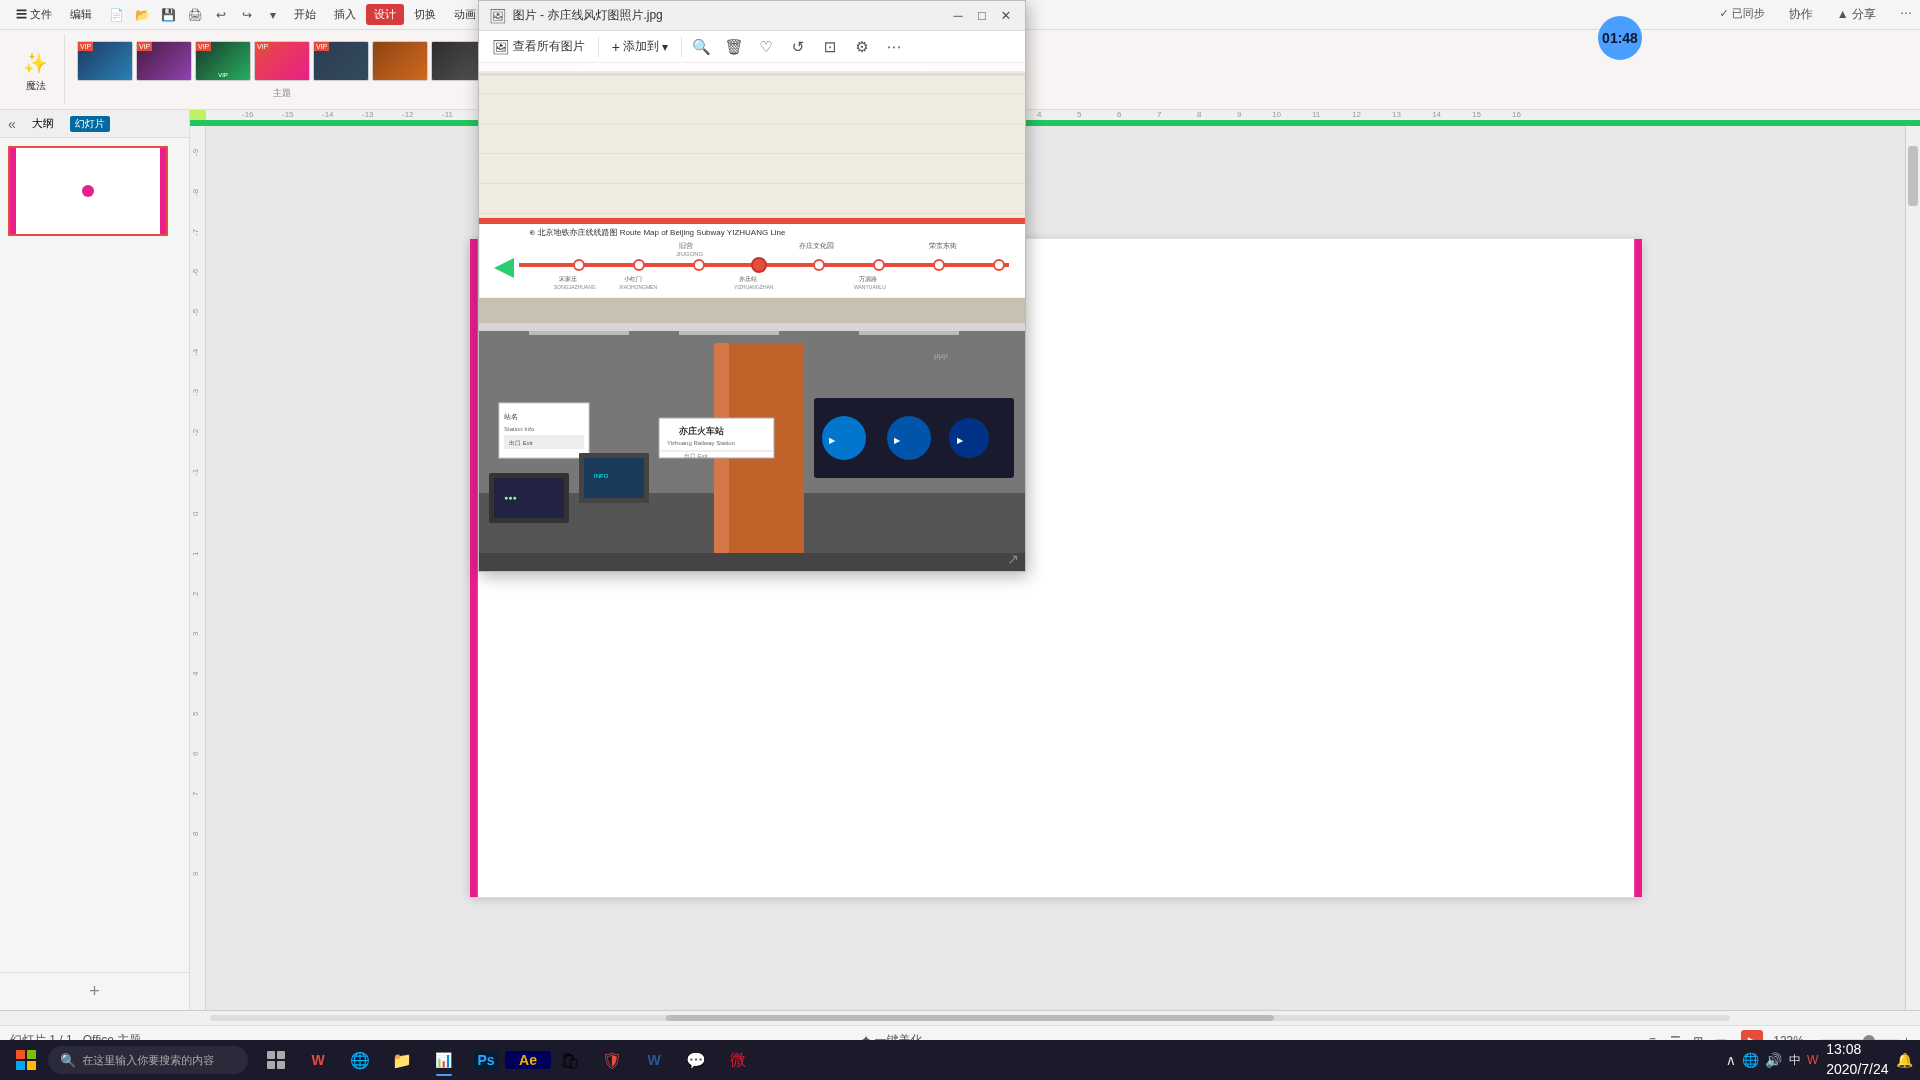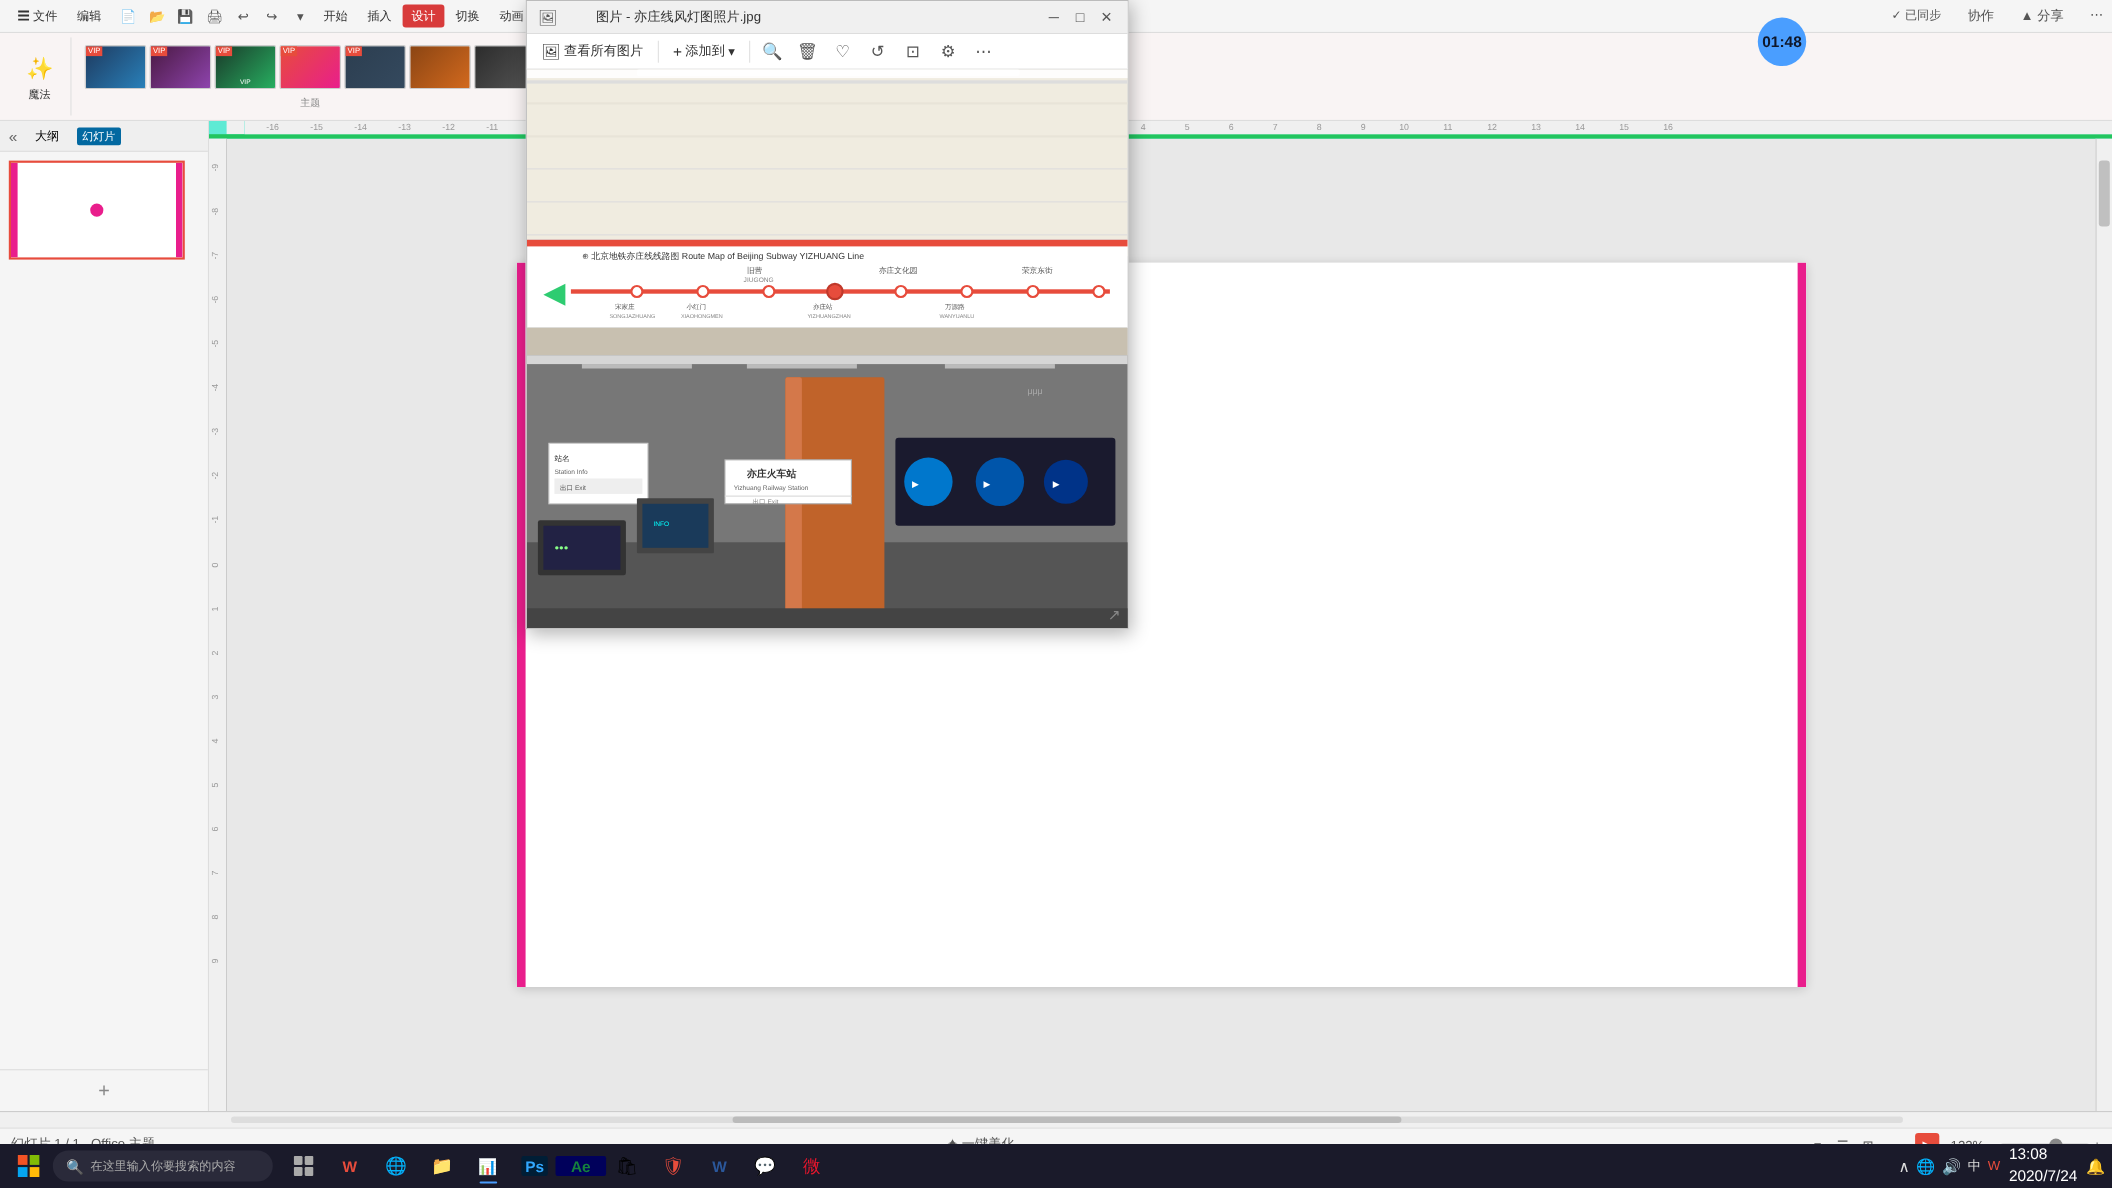--- a/index.html
+++ b/index.html
@@ -250,22 +250,22 @@
     #canvas-area {
       flex: 1;
       background: #e8e8e8;
       position: relative;
       overflow: hidden;
       display: flex;
       flex-direction: column;
     }
     #ruler-h-bar {
       height: 16px;
-      background: #5eead4;
-      border-bottom: 4px solid #22c55e;
+      background: #bef264;
+      border-bottom: 6px solid #22c55e;
       overflow: hidden;
       position: relative;
       font-size: 9px;
       color: #777;
       display: flex;
       align-items: center;
       padding-left: 16px;
     }
     #canvas-wrapper {
       flex: 1;
@@ -351,21 +351,20 @@
       user-select: none;
     }
     .viewer-title-icon {
       font-size: 14px;
       color: #555;
     }
     .viewer-title-text {
       flex: 1;
       font-size: 12px;
       color: #333;
-      margin-left: 29px;
     }
     .window-btn {
       width: 18px;
       height: 18px;
       display: flex;
       align-items: center;
       justify-content: center;
       cursor: pointer;
       border-radius: 2px;
       font-size: 13px;
@@ -1024,21 +1023,21 @@
     <div class="taskbar-app">
       <span style="font-size:16px;">📁</span>
     </div>
     <div class="taskbar-app active">
       <span style="color:#e74c3c;font-size:14px;font-weight:bold;">📊</span>
     </div>
     <div class="taskbar-app">
       <span style="color:#31a8ff;font-size:14px;font-weight:bold;background:#001e36;padding:1px 3px;border-radius:2px;">Ps</span>
     </div>
     <div class="taskbar-app">
-      <span style="color:#15803d;font-size:14px;font-weight:bold;background:#00005b;padding:1px 14px;border-radius:2px;">Ae</span>
+      <span style="color:#eab308;font-size:14px;font-weight:bold;background:#00005b;padding:1px 14px;border-radius:2px;">Ae</span>
     </div>
     <div class="taskbar-app">
       <span style="font-size:16px;">🛍</span>
     </div>
     <div class="taskbar-app">
       <span style="color:#e74c3c;font-size:16px;">🛡</span>
     </div>
     <div class="taskbar-app">
       <span style="color:#2b579a;font-size:14px;font-weight:bold;">W</span>
     </div>

